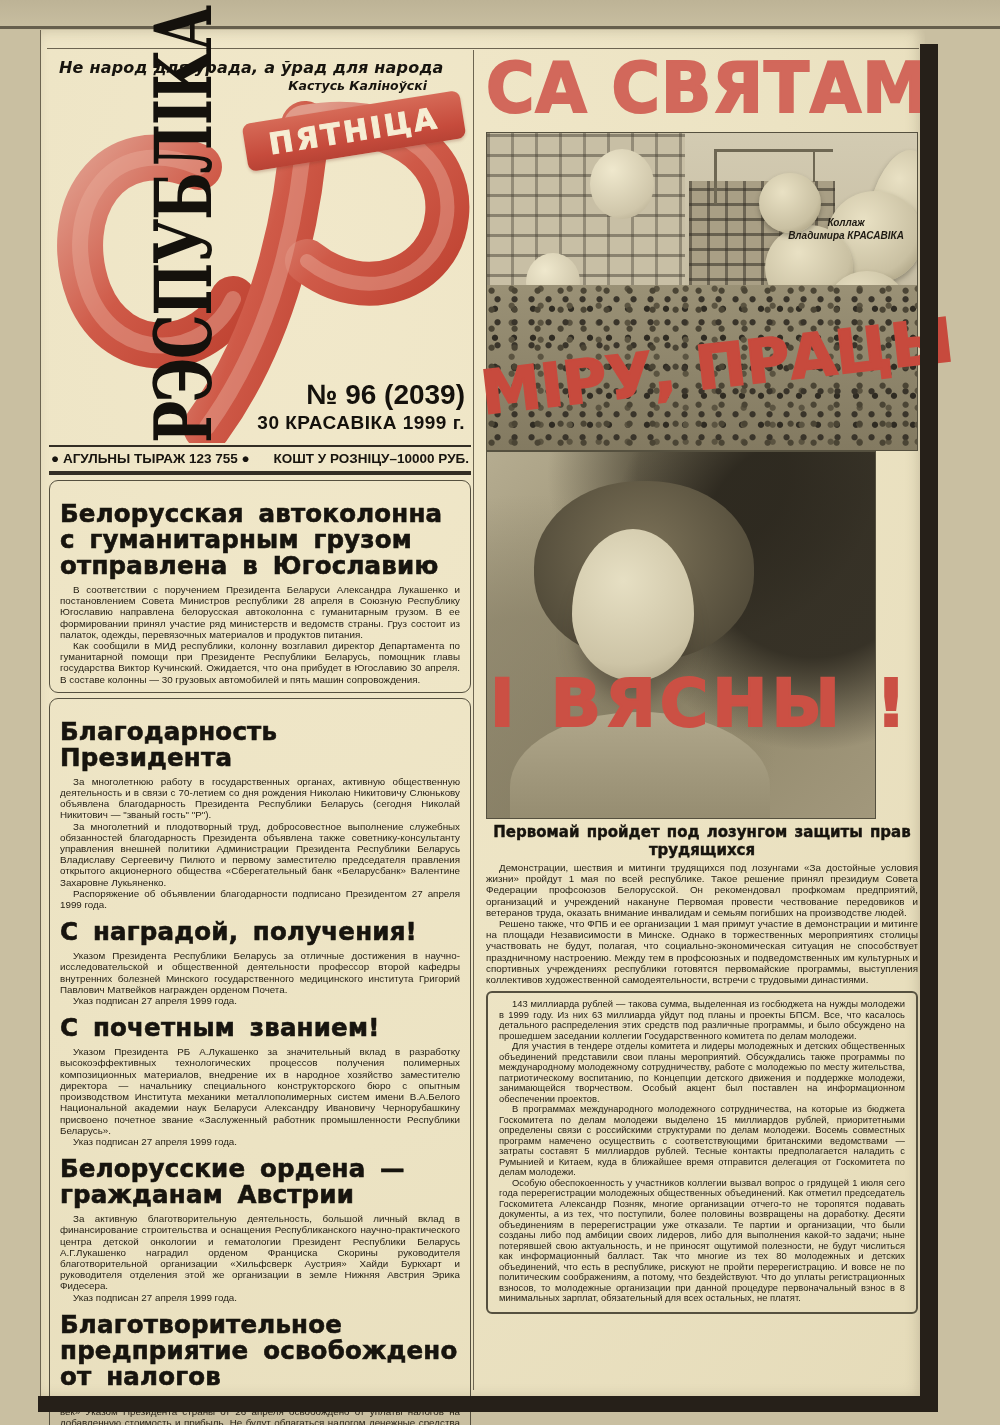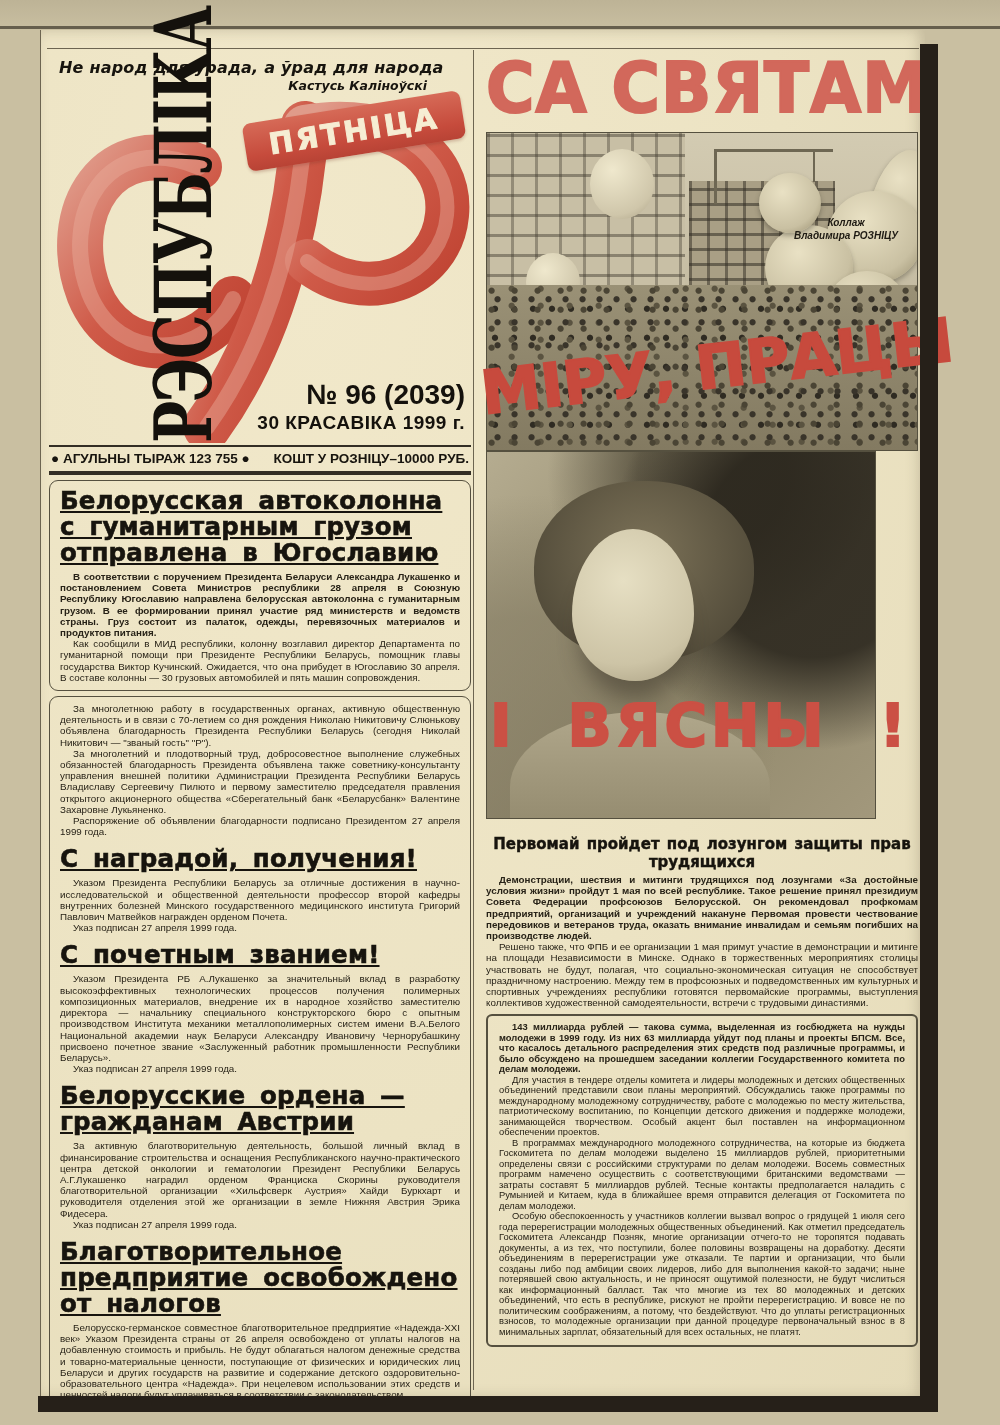--- a/index.html
+++ b/index.html
@@ -34,35 +34,35 @@
           font:bold 78px/78px "DejaVu Serif",serif;color:#14110c;letter-spacing:-2px;}
   .issue-block{position:absolute;right:6px;top:284px;z-index:4;text-align:right;}
   .issue-no{font:600 28px/32px "Liberation Sans",sans-serif;color:#14110c;}
   .issue-date{font:800 19px/24px "Liberation Sans",sans-serif;color:#14110c;letter-spacing:.5px;}
   .tirazh{margin-top:2px;border-top:2px solid #332e24;border-bottom:4px solid #332e24;
           padding:4px 2px;display:flex;justify-content:space-between;
           font:800 13.5px/16px "Liberation Sans",sans-serif;color:#17140e;}
 
   
   .box{border:1.5px solid #55503f;border-radius:9px;padding:6px 10px 7px;margin-top:5px;}
-  .h-art{margin:1px 0 5px;font:800 24.5px/26px "DejaVu Sans",sans-serif;color:#17140e;
-         word-spacing:6px;letter-spacing:.2px;text-decoration:underline;-webkit-text-stroke:.6px #17140e;}
+  .h-art{margin:14px 0 5px;font:800 24.5px/26px "DejaVu Sans",sans-serif;color:#17140e;
+         word-spacing:6px;letter-spacing:.2px;-webkit-text-stroke:.6px #17140e;}
   .box p,.mayday p,.youth p{margin:0;font:9.8px/11.2px "Liberation Sans",sans-serif;color:#272217;
          text-align:justify;text-indent:13px;}
-  p.lead{font-weight:bold;}
+  p.lead{font-weight:normal;}
   .byline{text-align:right;font:italic 800 11px/14px "Liberation Sans",sans-serif;color:#17140e;margin-top:4px;}
 
   
   .banner{font-family:"DejaVu Sans",sans-serif;font-weight:800;text-align:justify;
           -moz-text-align-last:justify;text-align-last:justify;white-space:nowrap;}
   .banner-sa{position:relative;height:72px;font-size:66px;line-height:66px;color:#d2685b;
              transform:scaleY(1.06);transform-origin:top;-webkit-text-stroke:2px #d2685b;letter-spacing:1px;}
   .banner-miru{position:absolute;top:284px;left:-6px;width:444px;z-index:6;font-size:60px;line-height:60px;
              color:#c74a3d;transform:rotate(-6.5deg);-webkit-text-stroke:2px #c74a3d;}
-  .banner-vyasny{position:absolute;top:642px;left:4px;width:420px;z-index:6;font-size:58px;line-height:60px;
+  .banner-vyasny{position:absolute;top:620px;left:4px;width:420px;z-index:6;font-size:66px;line-height:60px;
              color:#cb5044;-webkit-text-stroke:2px #cb5044;letter-spacing:4px;}
 
   
   .photo1{position:relative;margin-top:6px;width:430px;height:317px;overflow:hidden;border:1px solid #55503f;
           background:linear-gradient(180deg,#d3cbb2 0%,#c2b99f 60%,#aaa188 100%);}
   .bldg{position:absolute;}
   .bldg-a{left:0;top:0;width:46%;height:58%;
      background:repeating-linear-gradient(90deg,rgba(62,56,45,.38) 0 3px,transparent 3px 24px),
                 repeating-linear-gradient(0deg,rgba(62,56,45,.45) 0 3px,transparent 3px 20px),#c8bfa5;}
   .bldg-b{left:47%;top:15%;width:34%;height:46%;
@@ -101,21 +101,21 @@
   .face{position:absolute;left:22%;top:21%;width:122px;height:152px;
         border-radius:50% 50% 48% 52%/56% 56% 44% 44%;
         background:radial-gradient(circle at 42% 34%,#e6dfc3,#cdc4a6 68%,#a89e81);
         box-shadow:0 26px 22px -8px rgba(48,43,33,.45);}
   .shoulders{position:absolute;left:6%;bottom:-12%;width:260px;height:150px;border-radius:50% 50% 0 0;
         background:linear-gradient(180deg,#b0a78b,#8b8266);}
   .collage-caption{position:absolute;right:6px;top:162px;width:132px;z-index:7;text-align:center;
         font:italic 800 10px/13px "Liberation Sans",sans-serif;color:#1e1a13;}
 
   
-  .mayday{margin-top:16px;}
+  .mayday{margin-top:4px;}
   .mayday h3{margin:0 0 3px;text-align:center;font:800 15px/18px "DejaVu Sans",sans-serif;color:#17140e;
              word-spacing:2px;-webkit-text-stroke:.4px #17140e;}
   .youth{margin-top:6px;border-width:2px;border-radius:6px;padding:6px 11px 8px;}
   .youth-title{margin:1px 0 5px;text-align:center;font:800 29px/33px "DejaVu Sans",sans-serif;color:#17140e;
              word-spacing:7px;-webkit-text-stroke:.7px #17140e;}
   .youth p{font-size:9.4px;line-height:10.5px;}
 </style>
 </head>
 <body>
 
@@ -168,20 +168,21 @@
         <span>КОШТ У РОЗНІЦУ–10000 РУБ.</span>
       </div>
 
       <article class="box">
         <h2 class="h-art">Белорусская автоколонна с гуманитарным грузом отправлена в Югославию</h2>
         <p class="lead">В соответствии с поручением Президента Беларуси Александра Лукашенко и постановлением Совета Министров республики 28 апреля в Союзную Республику Югославию направлена белорусская автоколонна с гуманитарным грузом. В ее формировании принял участие ряд министерств и ведомств страны. Груз состоит из палаток, одежды, перевязочных материалов и продуктов питания.</p>
         <p>Как сообщили в МИД республики, колонну возглавил директор Департамента по гуманитарной помощи при Президенте Республики Беларусь, помощник главы государства Виктор Кучинский. Ожидается, что она прибудет в Югославию 30 апреля. В составе колонны — 30 грузовых автомобилей и пять машин сопровождения.</p>
       </article>
 
       <article class="box">
+        <h2 class="h-art">Благодарность Президента</h2>
         <p>За многолетнюю работу в государственных органах, активную общественную деятельность и в связи с 70-летием со дня рождения Николаю Никитовичу Слюнькову объявлена благодарность Президента Республики Беларусь (сегодня Николай Никитович — "званый гость" "Р").</p>
         <p>За многолетний и плодотворный труд, добросовестное выполнение служебных обязанностей благодарность Президента объявлена также советнику-консультанту управления внешней политики Администрации Президента Республики Беларусь Владиславу Сергеевичу Пилюто и первому заместителю председателя правления открытого акционерного общества «Сберегательный банк «Беларусбанк» Валентине Захаровне Лукьяненко.</p>
         <p>Распоряжение об объявлении благодарности подписано Президентом 27 апреля 1999 года.</p>
 
         <h2 class="h-art" style="margin-top:9px">С наградой, получения!</h2>
         <p>Указом Президента Республики Беларусь за отличные достижения в научно-исследовательской и общественной деятельности профессор второй кафедры внутренних болезней Минского государственного медицинского института Григорий Павлович Матвейков награжден орденом Почета.</p>
         <p>Указ подписан 27 апреля 1999 года.</p>
 
         <h2 class="h-art" style="margin-top:9px">С почетным званием!</h2>
         <p>Указом Президента РБ А.Лукашенко за значительный вклад в разработку высокоэффективных технологических процессов получения полимерных композиционных материалов, внедрение их в народное хозяйство заместителю директора — начальнику специального конструкторского бюро с опытным производством Института механики металлополимерных систем имени В.А.Белого Национальной академии наук Беларуси Александру Ивановичу Чернорубашкину присвоено почетное звание «Заслуженный работник промышленности Республики Беларусь».</p>
@@ -216,21 +217,21 @@
       </div>
 
       <div class="photo2">
         <div class="hair"></div>
         <div class="face"></div>
         <div class="shoulders"></div>
       </div>
 
       <div class="collage-caption">
         <span>Коллаж</span><br>
-        <span>Владимира РОЗНІЦУ</span>
+        <span>Владимира КРАСАВІКА</span>
       </div>
 
       <div class="banner banner-miru">МІРУ, ПРАЦЫ</div>
       <div class="banner banner-vyasny">І ВЯСНЫ !</div>
 
       <section class="mayday">
         <h3>Первомай пройдет под лозунгом защиты прав трудящихся</h3>
         <p class="lead">Демонстрации, шествия и митинги трудящихся под лозунгами «За достойные условия жизни» пройдут 1 мая по всей республике. Такое решение принял президиум Совета Федерации профсоюзов Белорусской. Он рекомендовал профкомам предприятий, организаций и учреждений накануне Первомая провести чествование передовиков и ветеранов труда, оказать внимание инвалидам и семьям погибших на производстве людей.</p>
         <p>Решено также, что ФПБ и ее организации 1 мая примут участие в демонстрации и митинге на площади Независимости в Минске. Однако в торжественных мероприятиях столицы участвовать не будут, полагая, что социально-экономическая ситуация не способствует праздничному настроению. Между тем в профсоюзных и подведомственных им культурных и спортивных учреждениях республики готовятся первомайские программы, выступления коллективов художественной самодеятельности, встречи с трудовыми династиями.</p>
       </section>

